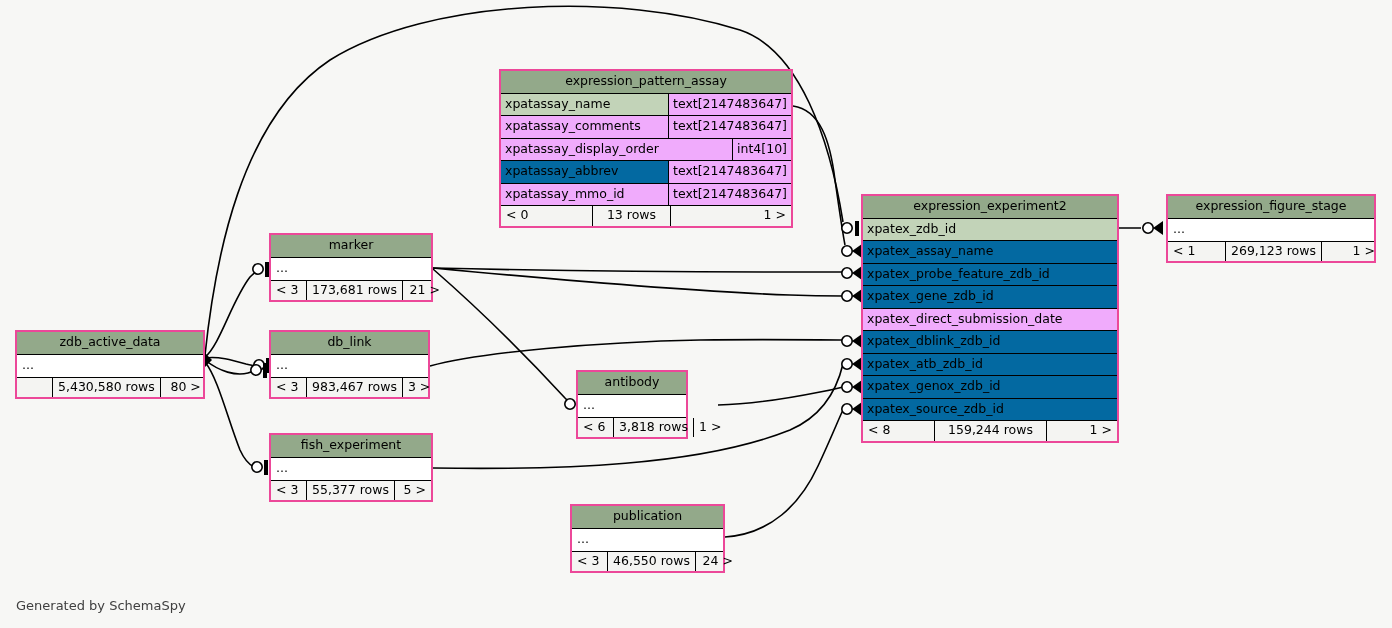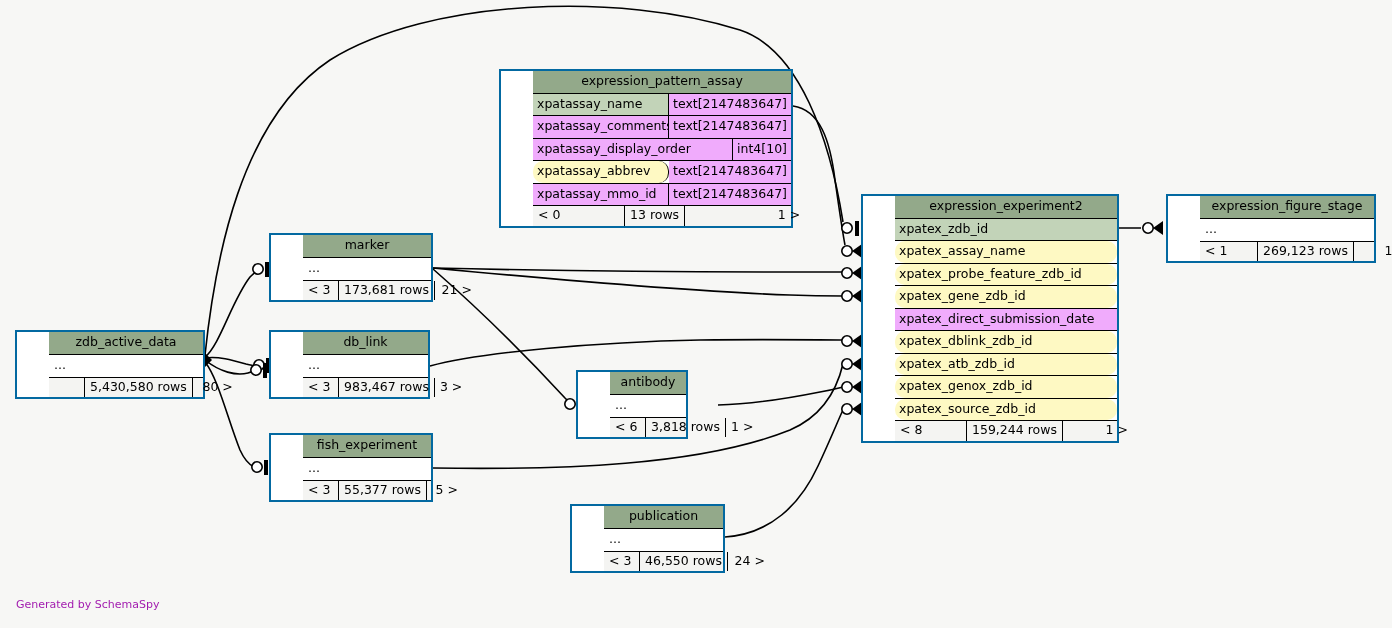--- a/index.html
+++ b/index.html
@@ -22,27 +22,26 @@
     position: absolute;
     left: 0; top: 0;
     width: 1392px;
     height: 628px;
     pointer-events: none;
     z-index: 1;
   }
   .table-box {
     position: absolute;
     z-index: 2;
-    border: 2px solid #0369a1;
+    border: 2px solid #ec4899;
     box-sizing: border-box;
     background: #ffffff;
     font-size: 12.5px;
     line-height: 1;
     color: #000;
-    padding-left: 32px;
   }
   .tbl-title {
     background: #93a98a;
     text-align: center;
     padding: 4px 6px 5px 6px;
     border-bottom: 1px solid #000;
     white-space: nowrap;
     font-size: 12.5px;
   }
   .col-row {
@@ -59,21 +58,21 @@
     overflow: hidden;
     border-right: 1px solid #000;
   }
   .col-name.no-sep { border-right: none; }
   .col-type {
     flex: 0 0 auto;
     padding: 4px 4px 5px 4px;
     white-space: nowrap;
   }
   .pk  { background: #c2d3b8; }
-  .fk  { background: #fef9c3; border-radius: 10px; }
+  .fk  { background: #0369a1; }
   .plain { background: #f0abfc; }
   .ellipsis-row {
     padding: 4px 4px 6px 5px;
     background: #ffffff;
     border-bottom: 1px solid #000;
     color: #000;
     letter-spacing: 1px;
     font-size: 12px;
     height: 12px;
   }
@@ -87,22 +86,22 @@
     white-space: nowrap;
     box-sizing: border-box;
   }
   .ft-left   { flex: 0 0 auto; text-align: left;  border-right: 1px solid #000; }
   .ft-mid    { flex: 1 1 auto; text-align: center; border-right: 1px solid #000; }
   .ft-right  { flex: 0 0 auto; text-align: right; }
   .credit {
     position: absolute;
     left: 16px;
     top: 598px;
-    font-size: 11px;
-    color: #a21caf;
+    font-size: 13px;
+    color: #404040;
     z-index: 3;
   }
 </style>
 </head>
 <body>
 
 <div id="diagram-root">
 
   <svg id="edge-layer" viewBox="0 0 1392 628" xmlns="http://www.w3.org/2000/svg">
     <defs>

